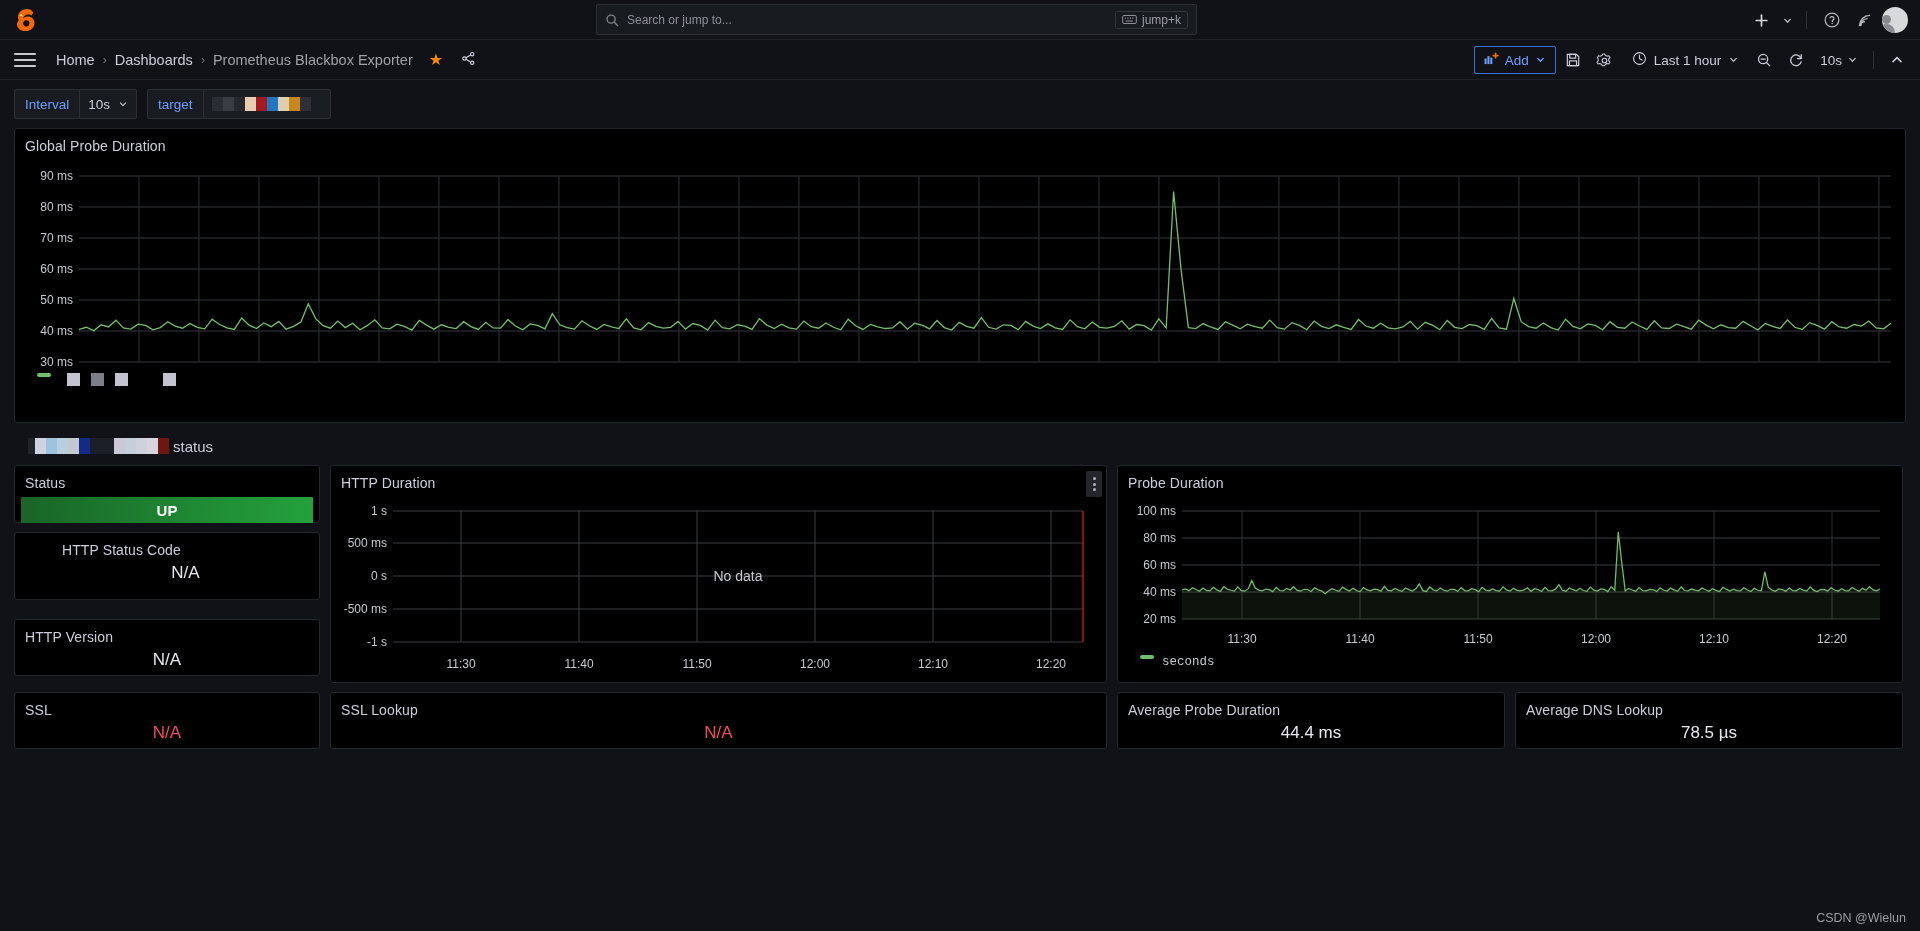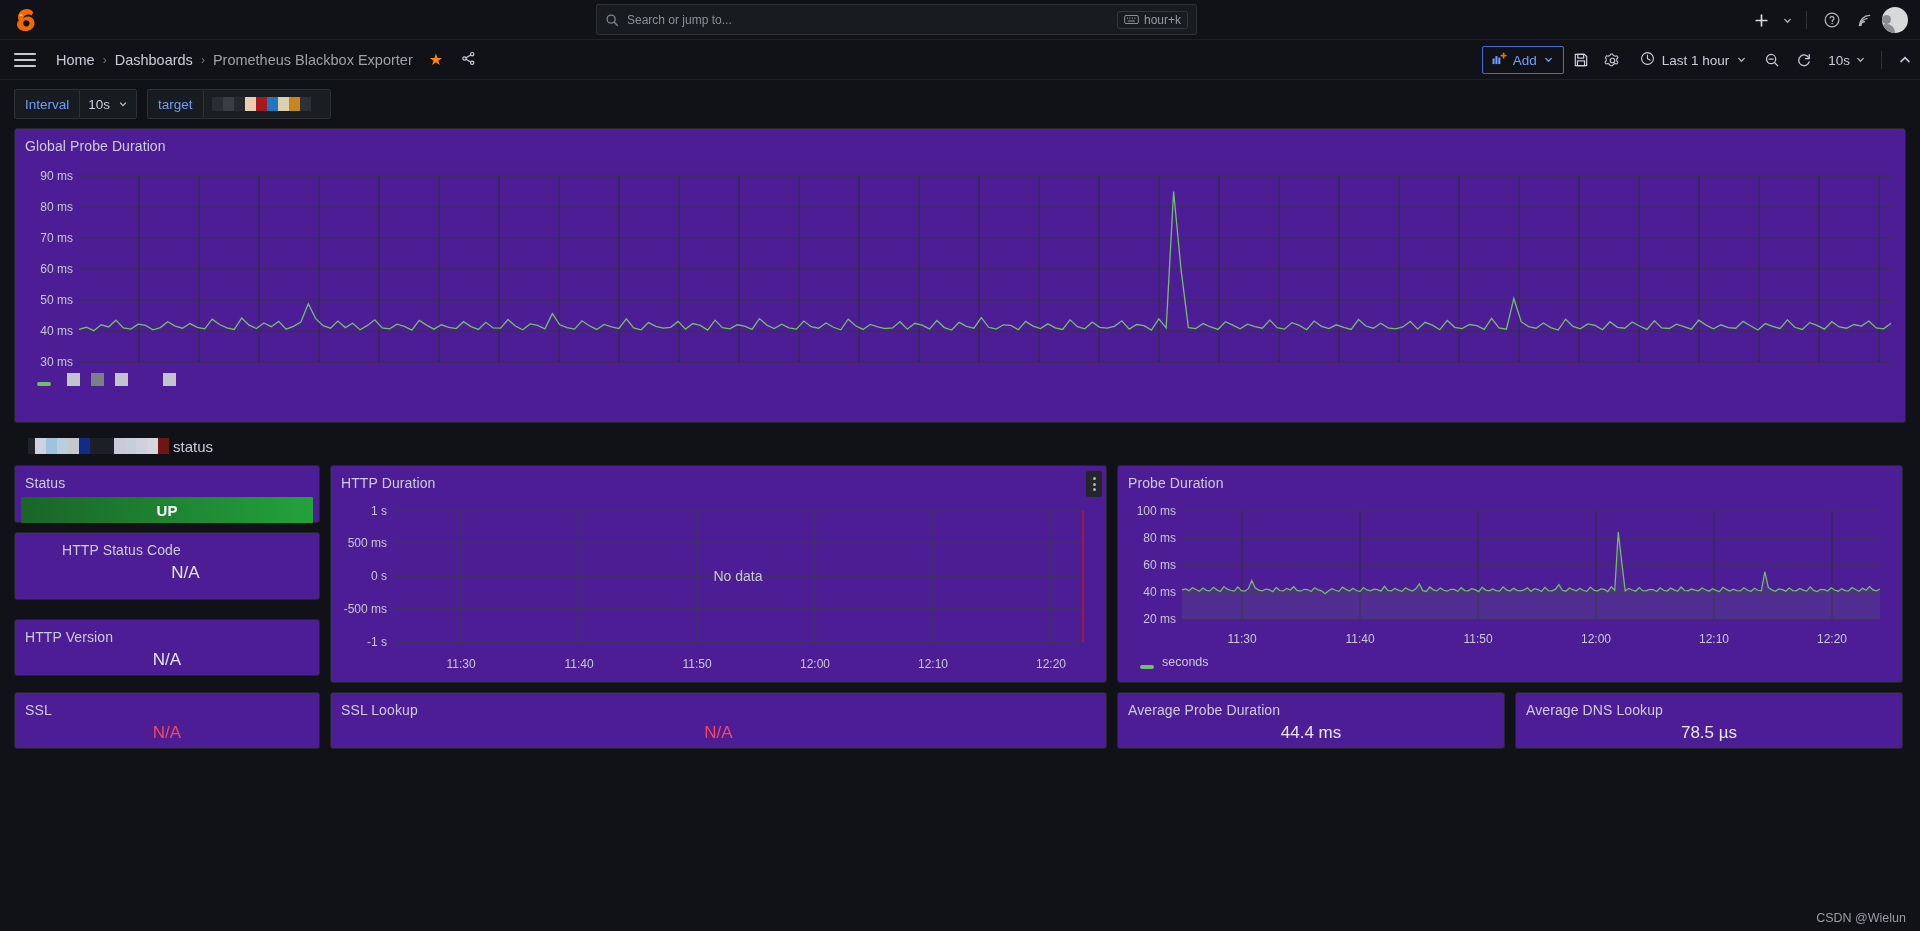--- a/index.html
+++ b/index.html
@@ -65,21 +65,21 @@
   }
   .burger { margin-left: 14px; width: 22px; cursor: pointer; display:flex; flex-direction:column; gap:4px; }
   .burger span { display: block; height: 2px; background: #c7c9d1; border-radius: 1px; }
   .bc { display: flex; align-items: center; margin-left: 20px; font-size: 14.5px; }
   .bc a { color: #ccccdc; text-decoration: none; cursor: pointer; }
   .bc .cur { color: #9fa0a8; cursor: default; }
   .bc .sep { color: #6e7076; margin: 0 8px; font-size: 12px; }
   .star { color: #ff8800; margin-left: 16px; font-size: 16px; cursor: pointer; }
   .share-ic { margin-left: 18px; cursor: pointer; color: #ccccdc; }
   .tb-right {
-    position: absolute; right: 0; top: 0; height: 40px;
+    position: absolute; right: 8px; top: 0; height: 40px;
     display: flex; align-items: center; gap: 2px;
   }
   .addbtn {
     display: flex; align-items: center; gap: 6px;
     height: 28px; padding: 0 9px;
     border: 1px solid #3d71d9; border-radius: 2px;
     background: transparent; color: #6e9fff;
     font-size: 13.5px; font-weight: 500; cursor: pointer;
   }
   .tbi {
@@ -121,21 +121,21 @@
   .varval.redacted {
     min-width: 128px; justify-content: flex-start;
     background: #1a1d22; overflow: hidden; position: relative;
   }
   .pixblock { display: flex; height: 14px; align-items: stretch; }
   .pixblock i { display: block; width: 11px; }
 
   
   .canvas { padding: 0 14px; }
   .panel {
-    background: #4c1d95;
+    background: #000000;
     border: 1px solid #23262b;
     border-radius: 3px;
     position: relative;
   }
   .panel-title {
     font-size: 14px; color: #ccccdc; font-weight: 500;
     padding: 9px 10px 2px 10px; letter-spacing: .1px;
   }
   .panel-menu {
     position: absolute; right: 4px; top: 5px;
@@ -159,21 +159,21 @@
     font-size: 17px; color: #e6e6ef;
   }
   .stat-val.red { color: #f2495c; }
   .bar-up {
     margin: 4px 6px 6px 6px; height: 26px;
     background: linear-gradient(90deg, #196527 0%, #23a23c 100%);
     display: flex; align-items: center; justify-content: center;
     color: #ffffff; font-size: 15px; font-weight: 600;
     border-radius: 1px;
   }
-  .legend-row { display: flex; align-items: flex-end; gap: 8px; padding: 2px 0 0 22px; }
+  .legend-row { display: flex; align-items: flex-start; gap: 8px; padding: 2px 0 0 22px; font-family: Liberation Mono, monospace; }
   .legend-dash { width: 14px; height: 4px; border-radius: 2px; background: #73bf69; }
   .legend-txt { font-size: 12.5px; color: #c7c9d1; }
   .legend-pix { display: flex; gap: 11px; align-items: center; }
   .legend-pix i { width: 13px; height: 13px; display: block; background: #c3c5ce; }
   .legend-pix i.dim { background: #7c7e88; }
 
   .watermark {
     position: absolute; right: 14px; bottom: 6px;
     font-size: 12.5px; color: #9a9ca4;
   }
@@ -201,21 +201,21 @@
     <span class="sph">Search or jump to...</span>
     <span class="kbd-badge">
       <svg viewBox="0 0 18 12" width="15" height="11" fill="none" stroke="#9a9aa5" stroke-width="1.1">
         <rect x="0.8" y="1.2" width="16.4" height="9.6" rx="1.6"></rect>
         <line x1="4" y1="4.3" x2="4.2" y2="4.3" stroke-linecap="round" stroke-width="1.6"></line>
         <line x1="7" y1="4.3" x2="7.2" y2="4.3" stroke-linecap="round" stroke-width="1.6"></line>
         <line x1="10" y1="4.3" x2="10.2" y2="4.3" stroke-linecap="round" stroke-width="1.6"></line>
         <line x1="13" y1="4.3" x2="13.2" y2="4.3" stroke-linecap="round" stroke-width="1.6"></line>
         <line x1="5" y1="7.8" x2="12.6" y2="7.8" stroke-linecap="round" stroke-width="1.4"></line>
       </svg>
-      <span>hour+k</span>
+      <span>jump+k</span>
     </span>
   </div>
 
   <div class="nav-right">
     <div class="ni">
       <svg viewBox="0 0 18 18" width="17" height="17" stroke="#d5d6dc" stroke-width="1.8" stroke-linecap="round">
         <line x1="9" y1="3.4" x2="9" y2="14.6"></line>
           <line x1="3.4" y1="9" x2="14.6" y2="9"></line>
       </svg>
     </div>

